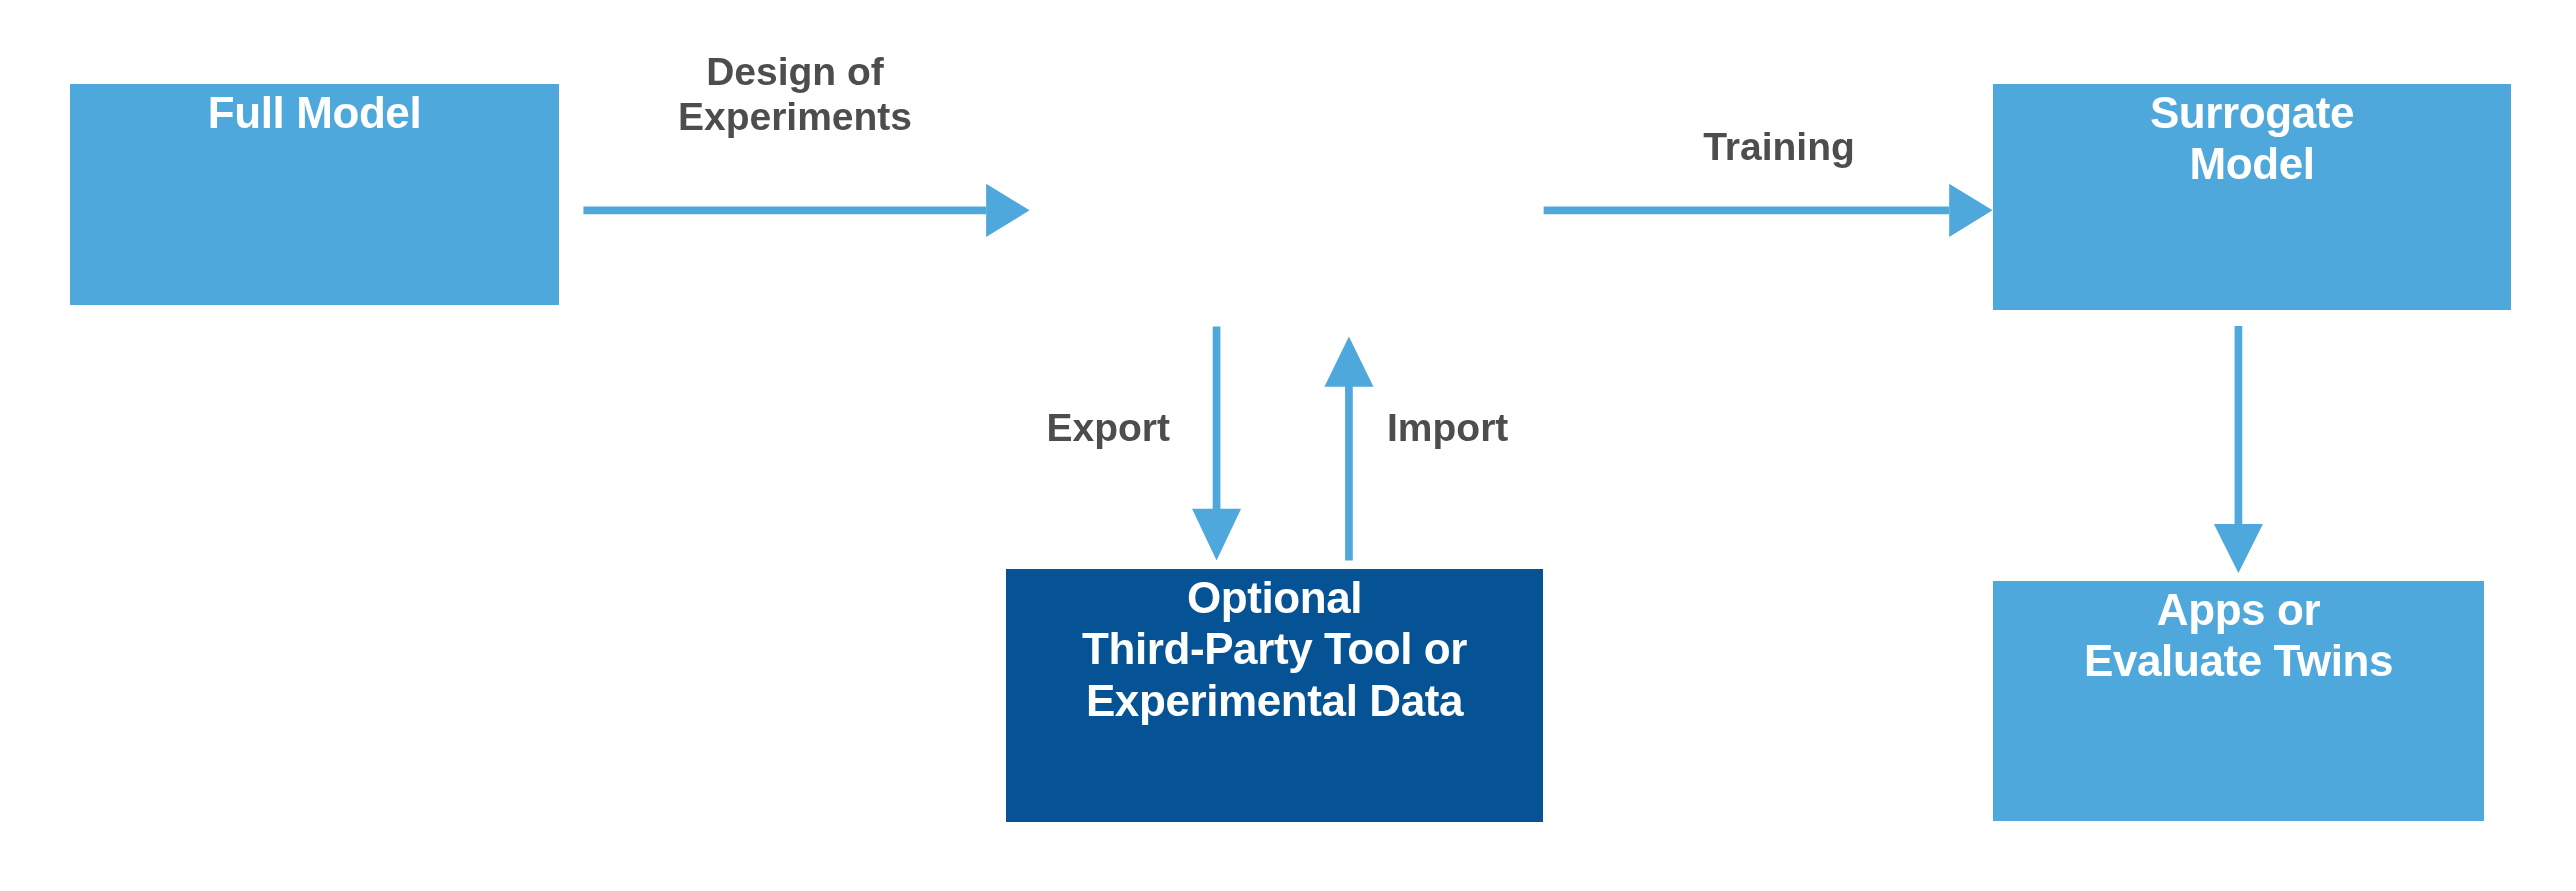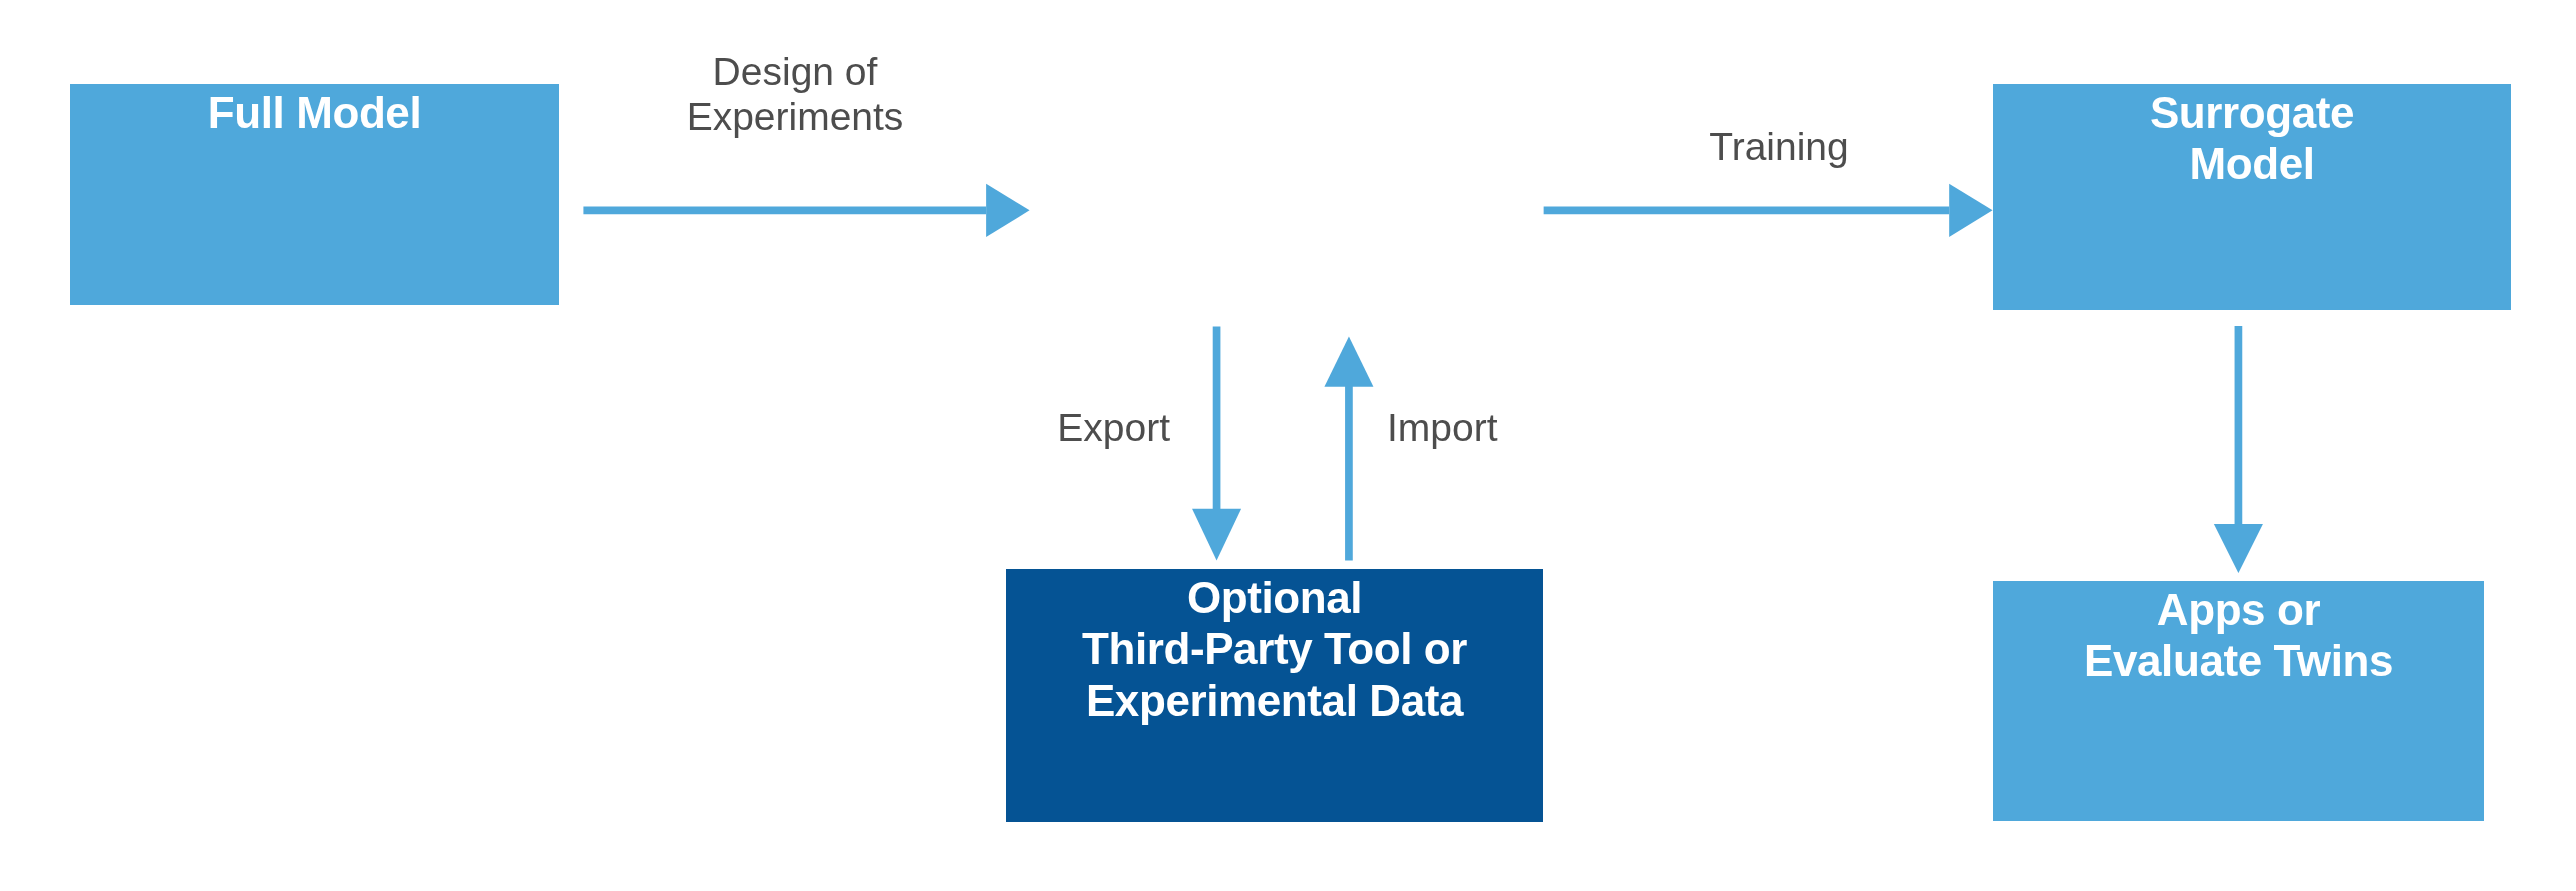--- a/index.html
+++ b/index.html
@@ -64,21 +64,21 @@
     height: 892px;
     pointer-events: none;
   }
 
   
   .edge-label {
     position: absolute;
     color: #4D4D4D;
     font-size: 39px;
     line-height: 1.15;
-    font-weight: normal;
+    font-weight: bold;
     white-space: pre-line;
     text-align: center;
   }
   #label-design-of-experiments {
     left: 634px; top: 50px; width: 322px;
     text-align: center;
   }
   #label-training {
     left: 1653px; top: 125px; width: 252px;
     text-align: center;

